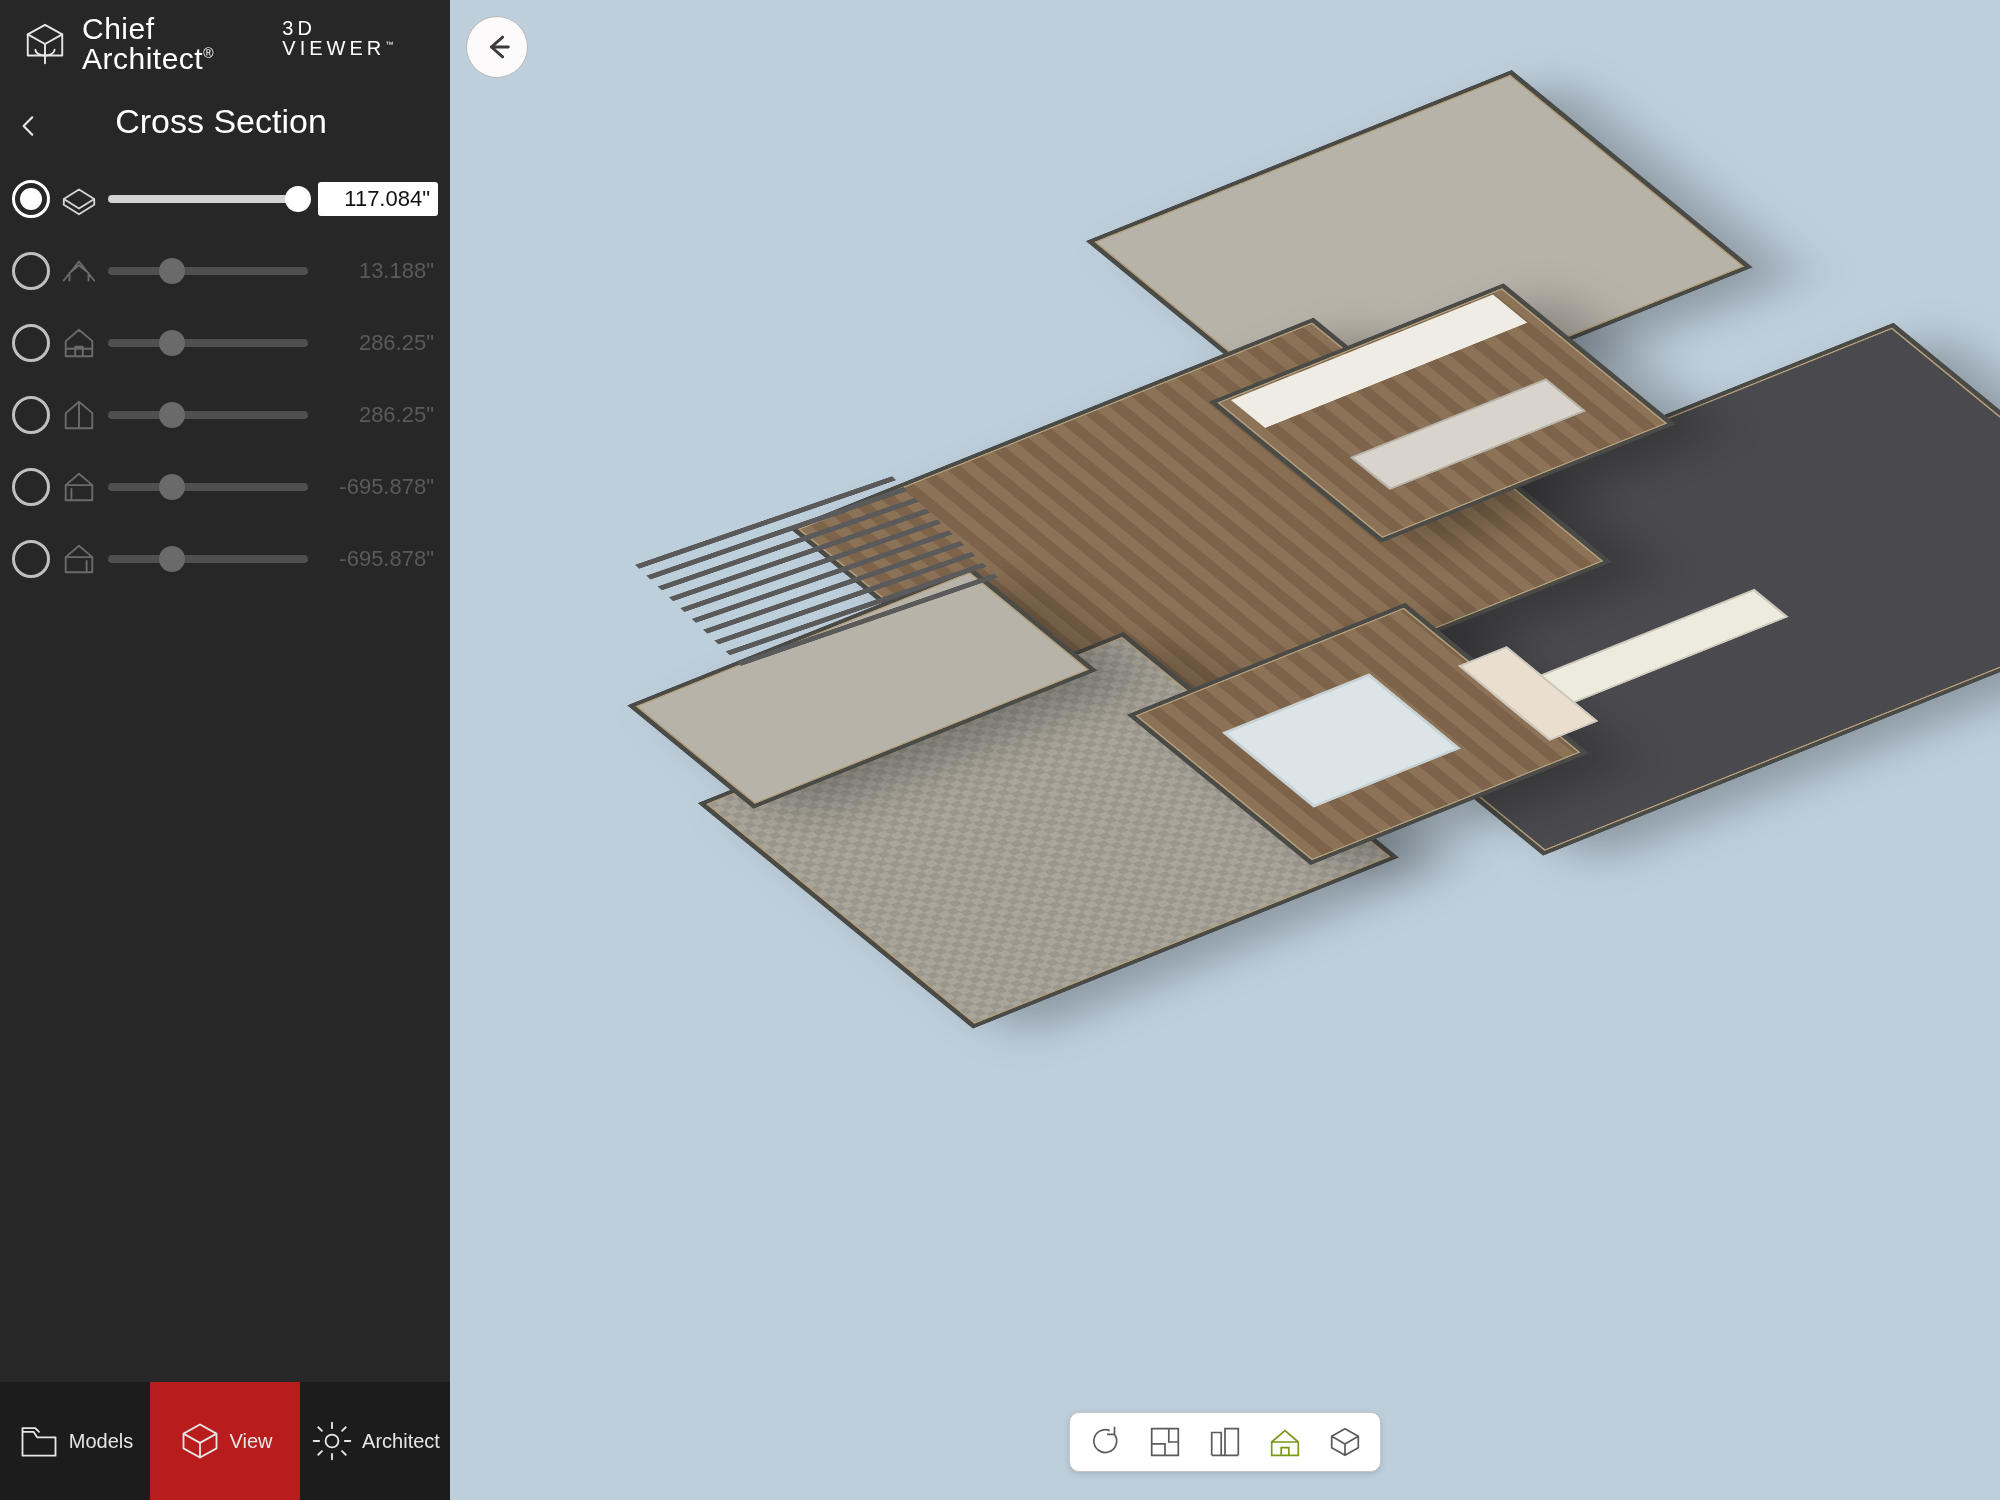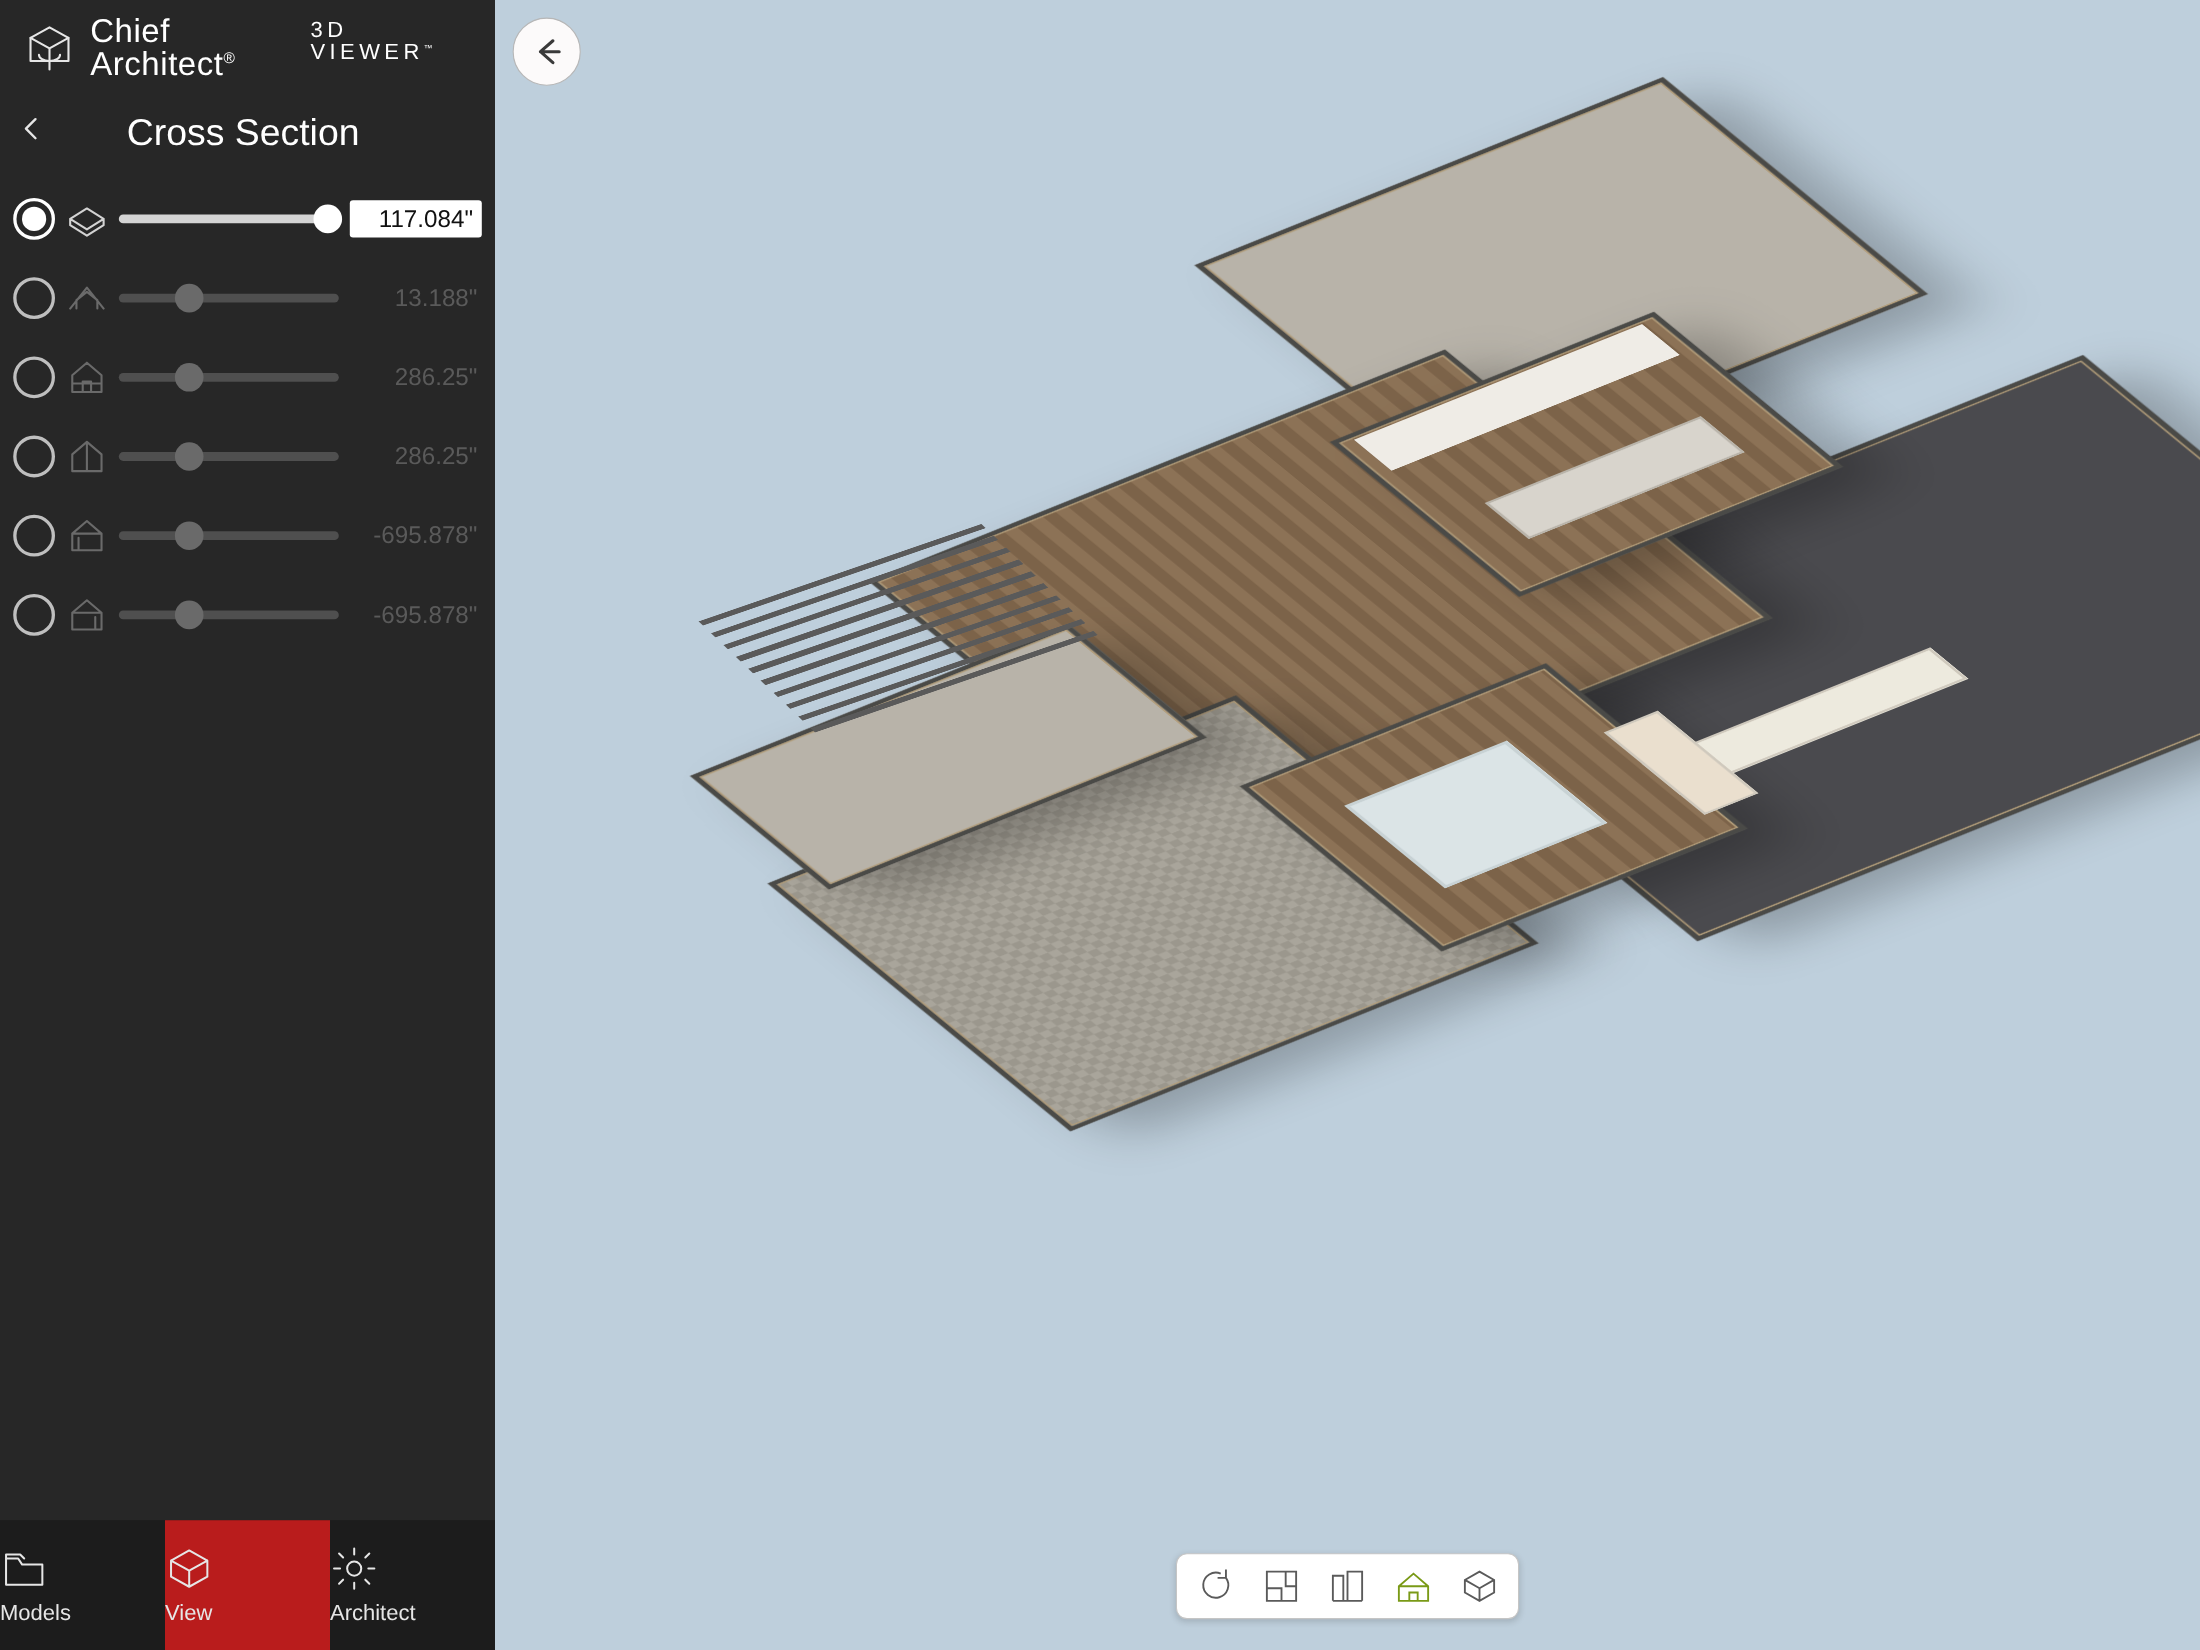--- a/index.html
+++ b/index.html
@@ -22,21 +22,21 @@
   .logo-mark {
     width: 46px; height: 46px; flex: 0 0 46px;
   }
   .logo-text { display: flex; flex-direction: row; line-height: 1; }
   .logo-text .line1 { font-size: 30px; font-weight: 500; letter-spacing: 0.5px; }
   .logo-text .line1 .reg { font-size: 14px; vertical-align: super; }
   .logo-text .line2 { font-size: 20px; font-weight: 400; letter-spacing: 4px; margin-top: 4px; }
   .logo-text .line2 .tm { font-size: 8px; vertical-align: super; letter-spacing: 0; }
 
   .panel-header {
-    display: flex; align-items: flex-start;
+    display: flex; align-items: flex-end;
     padding: 18px 32px 22px 14px;
   }
   .panel-header .back-chevron {
     width: 30px; height: 30px; flex: 0 0 30px;
     display: flex; align-items: center; justify-content: center;
     cursor: pointer;
   }
   .panel-header h1 {
     flex: 1; text-align: center;
     font-size: 34px; font-weight: 400;
@@ -90,22 +90,22 @@
     text-align: right;
   }
 
   
   .bottom-nav {
     margin-top: auto;
     display: flex; height: 118px;
     background: #1c1c1c;
   }
   .nav-btn {
-    flex: 1; display: flex; flex-direction: column;
-    justify-content: center; gap: 8px;
+    flex: 1; display: flex; flex-direction: row;
+    align-items: center; justify-content: center; gap: 8px;
     cursor: pointer; color: #e6e6e6;
   }
   .nav-btn.active { background: #b91c1c; }
   .nav-btn svg { width: 44px; height: 44px; }
   .nav-btn .label { font-size: 20px; font-weight: 300; }
 
   
   .viewport {
     flex: 1; position: relative;
     background: #becfdc;

